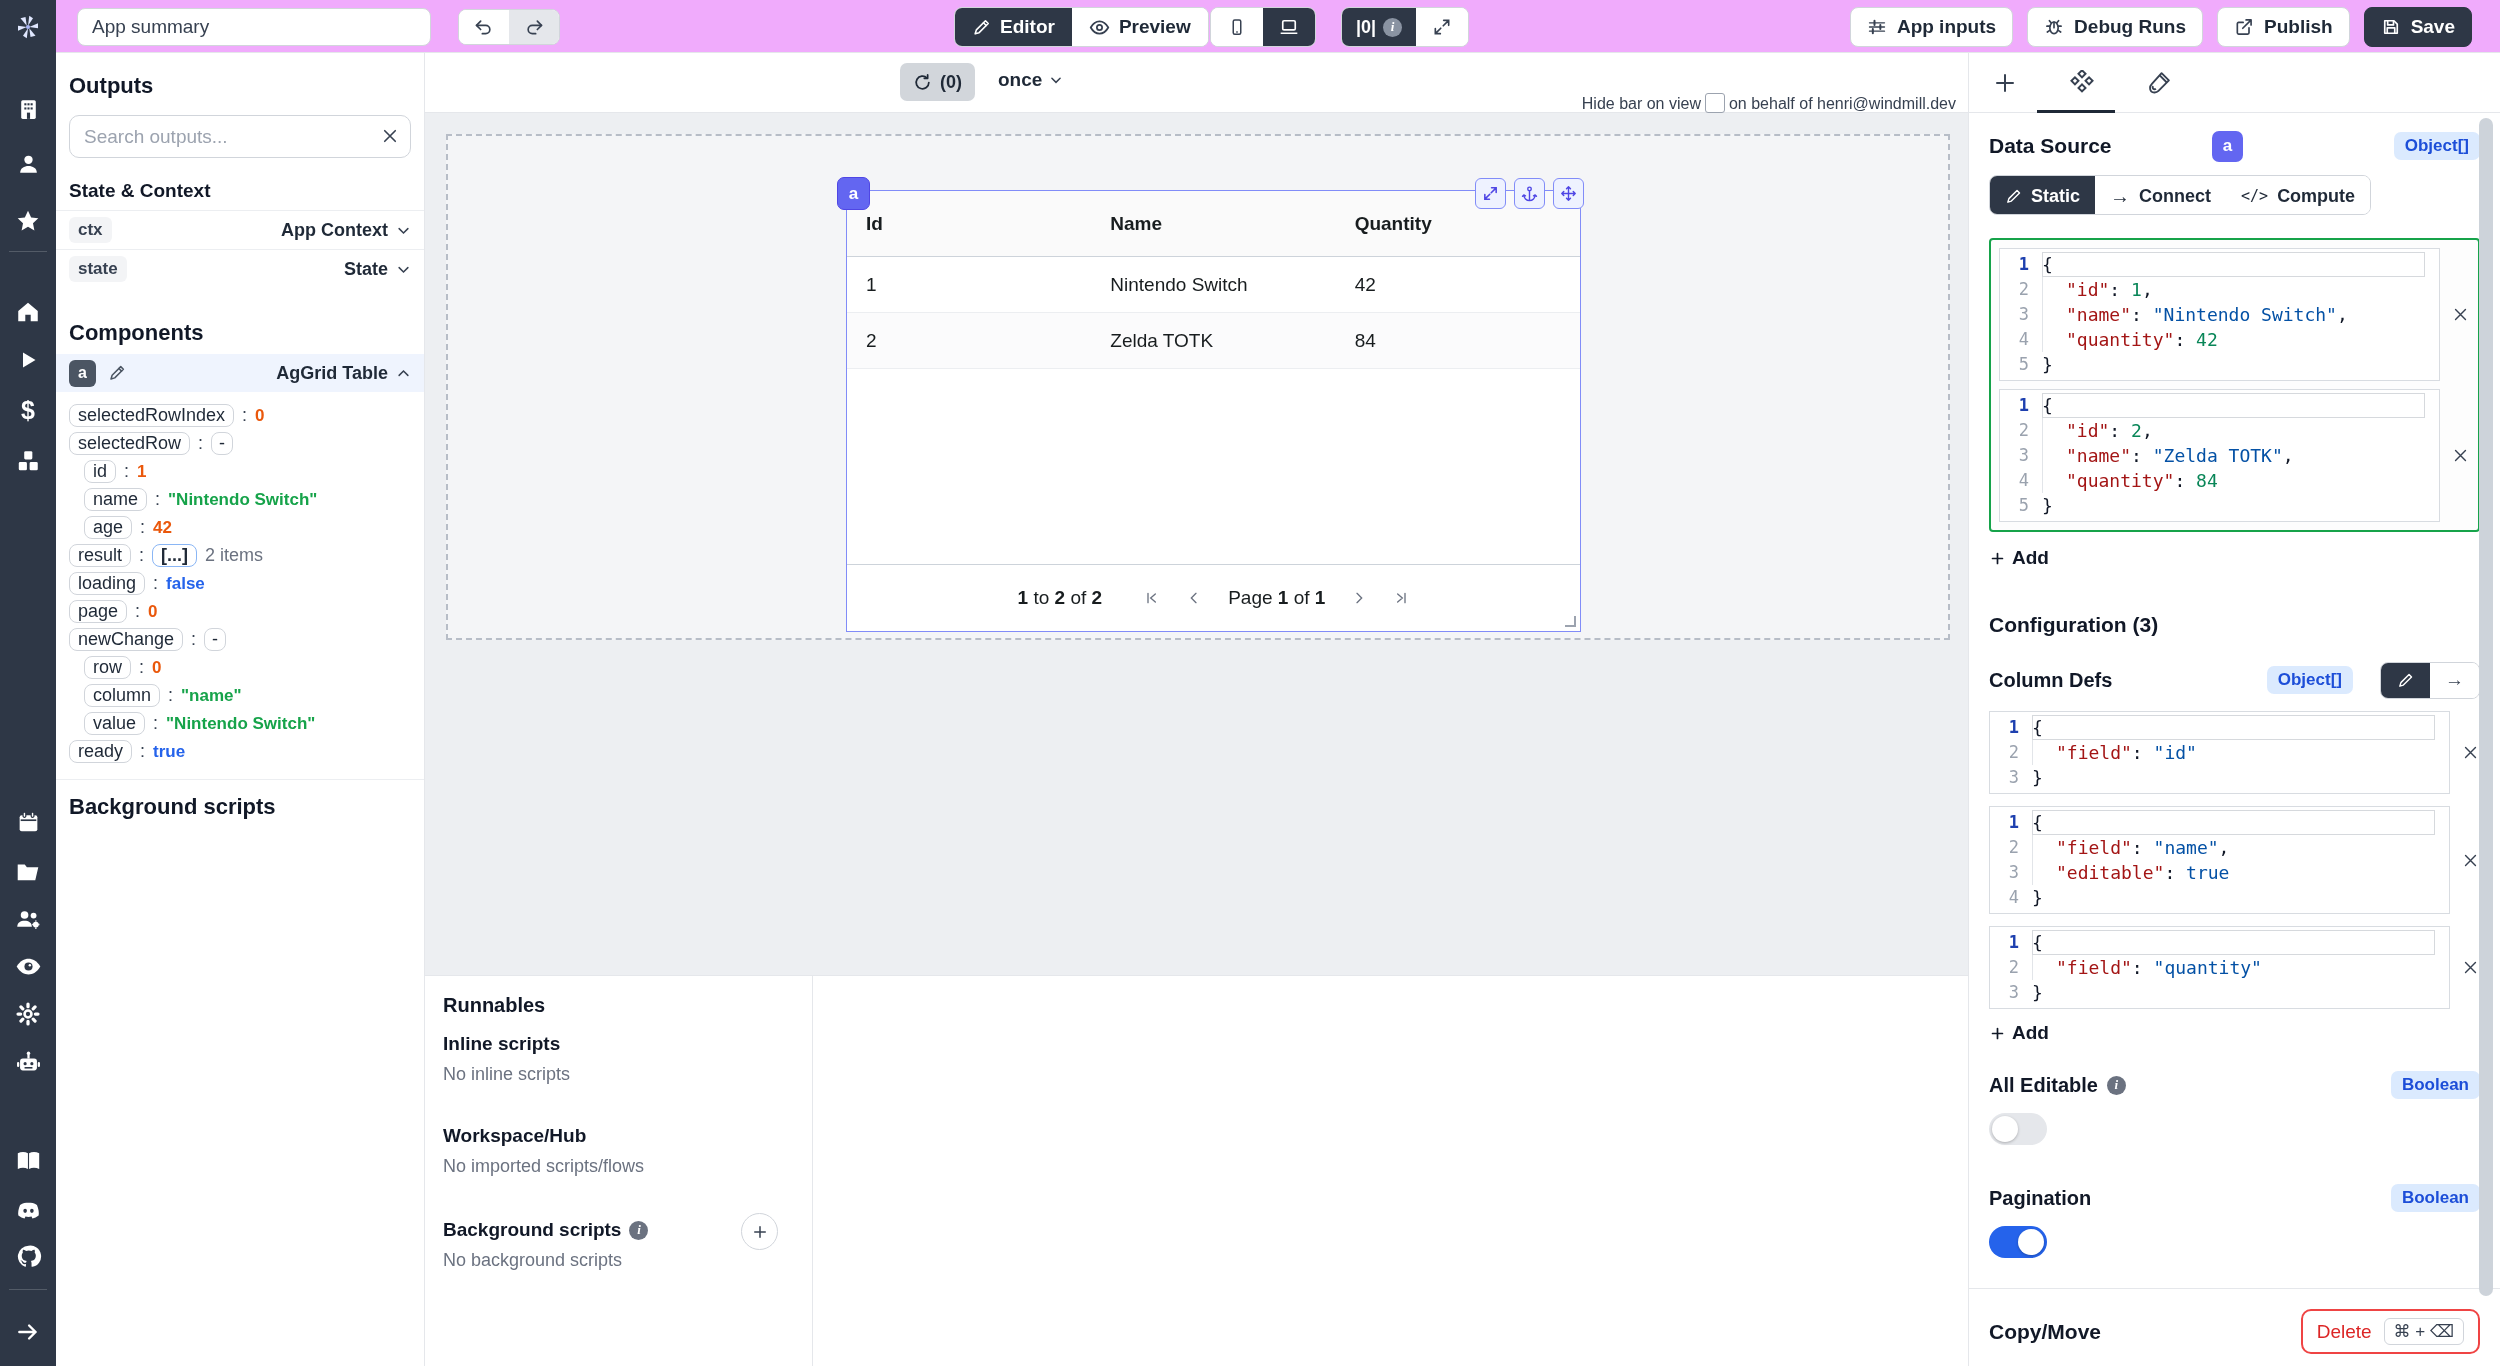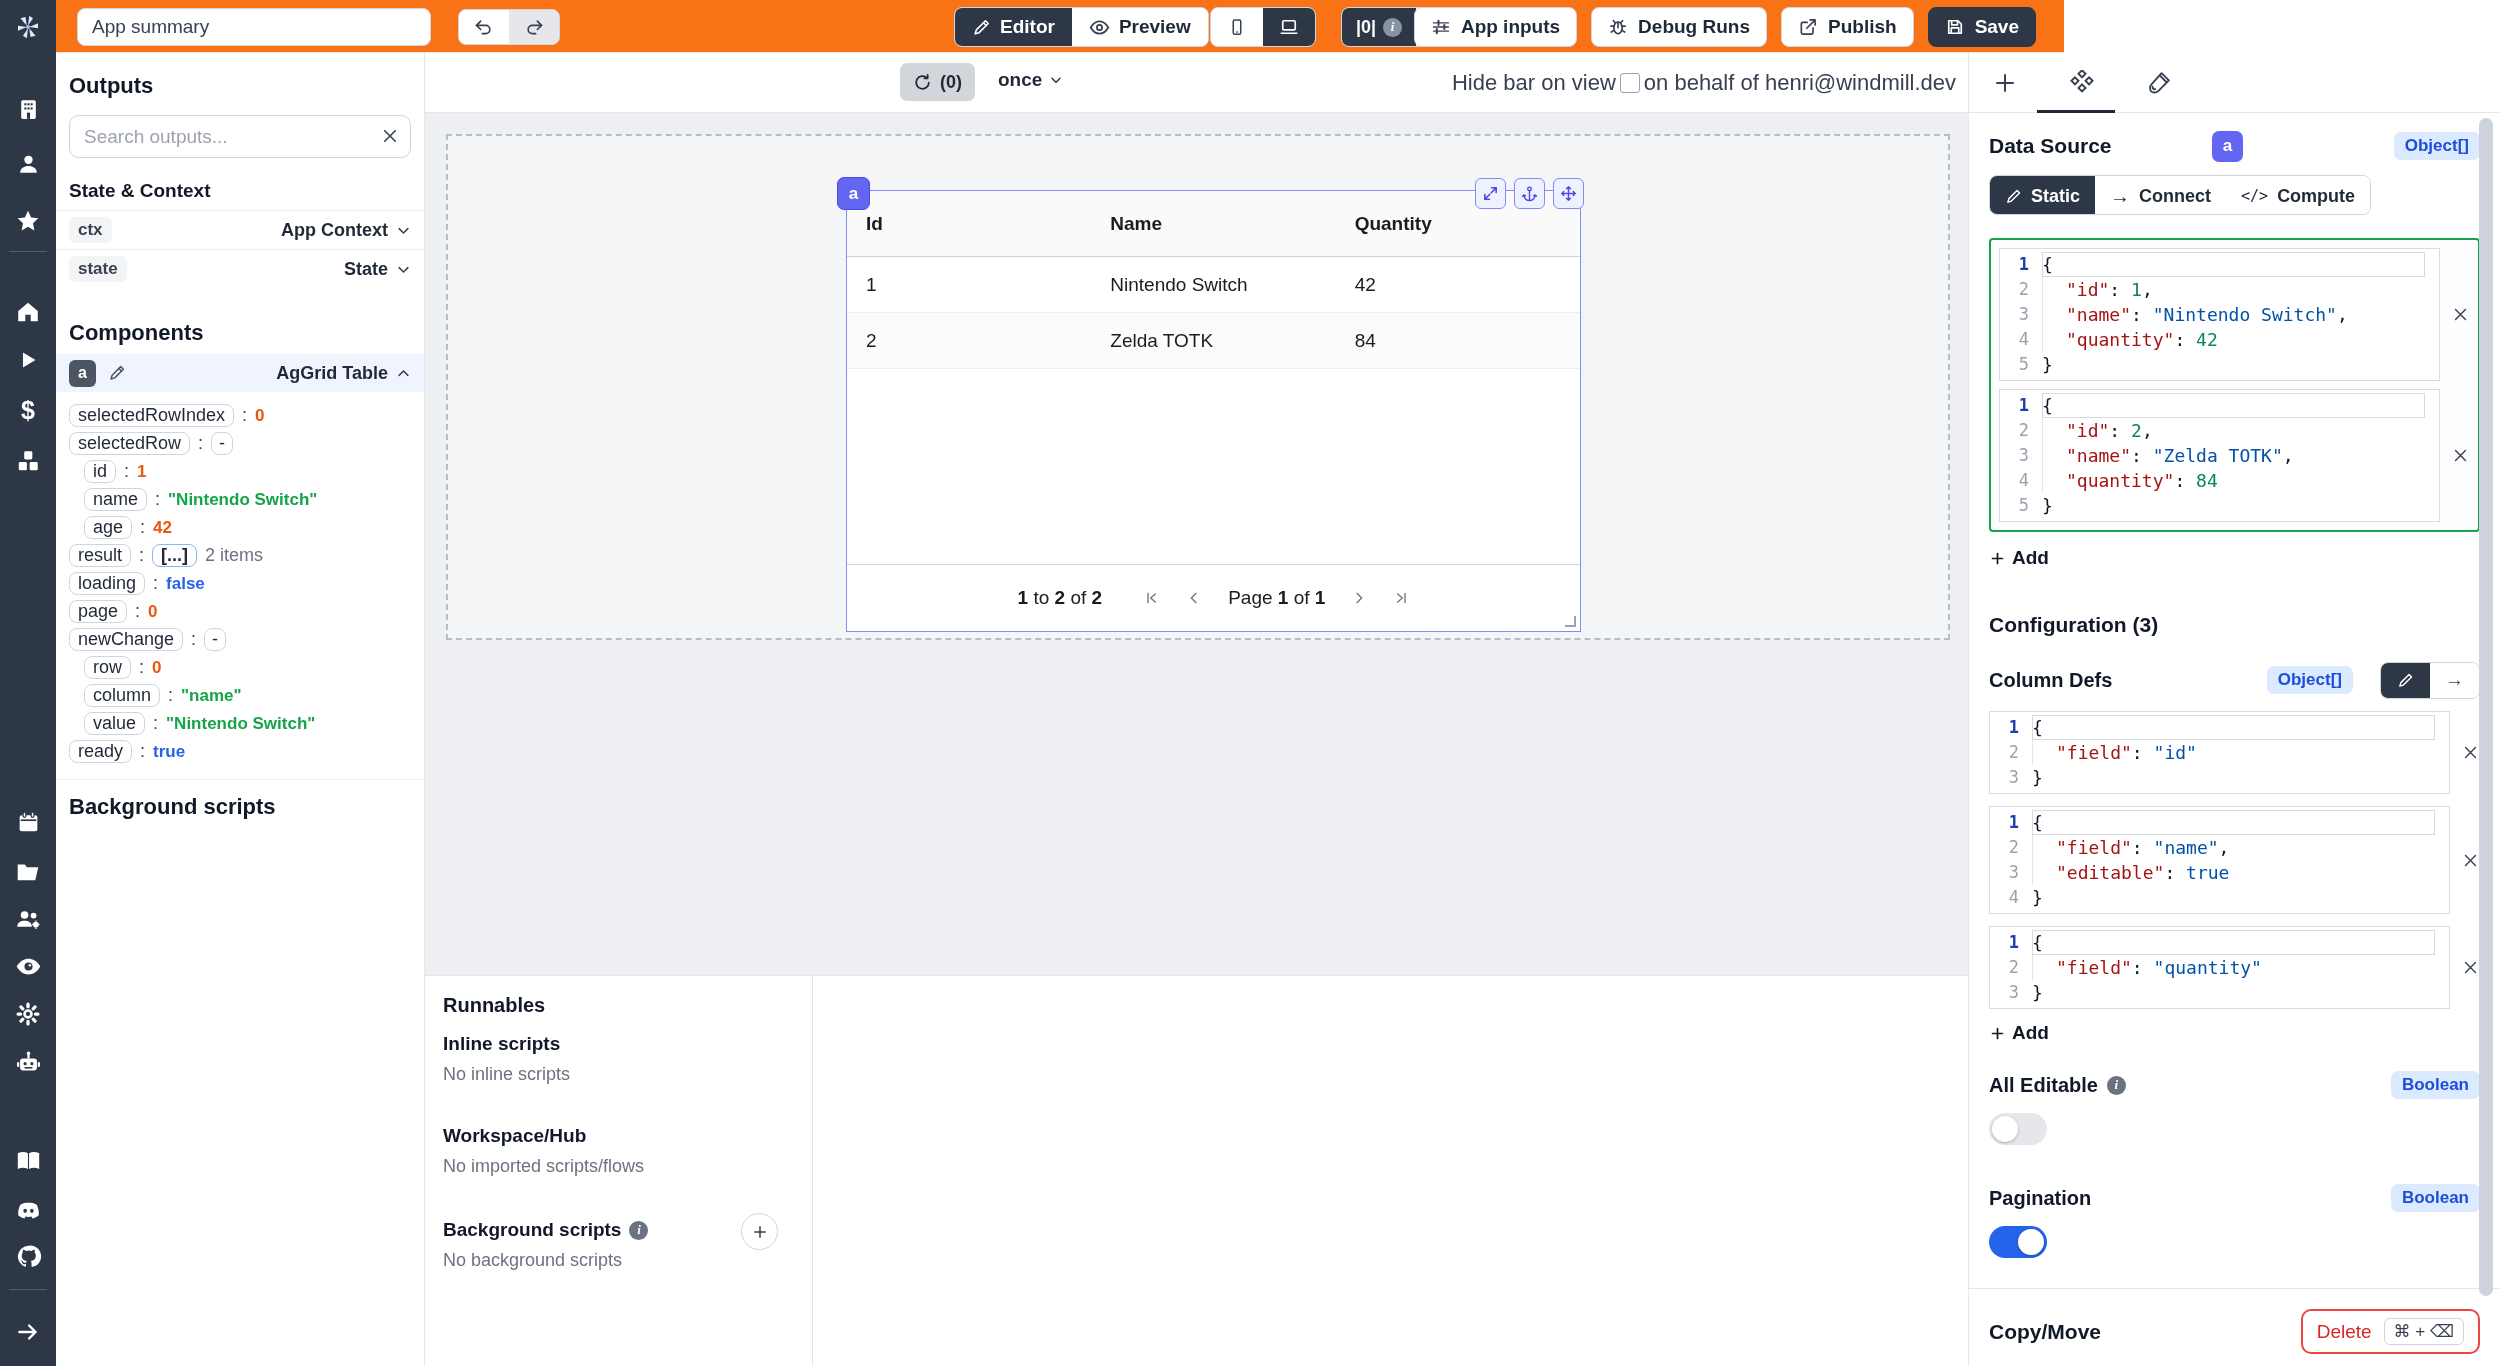--- a/index.html
+++ b/index.html
@@ -6,21 +6,21 @@
     --dark:#2e3746; --border:#e5e7eb; --bord2:#d1d5db; --text:#1f2937; --muted:#6b7280;
     --indigo:#6366f1; --indigo-b:#818cf8; --indigo-bg:#eef2ff;
     --bluebadge:#dbeafe; --bluebadgetx:#1d4ed8;
     --num:#ea580c; --str:#16a34a; --bool:#2563eb;
   }
   *{box-sizing:border-box; margin:0; padding:0}
   body{font-family:"Liberation Sans",sans-serif; color:var(--text)}
   #app{position:relative; width:2500px; height:1366px; background:#fff; overflow:hidden; font-size:19px}
 
   
-  .topbar{position:absolute; left:0; top:0; width:2064px; height:53px; background:#f97316; border-bottom:1px solid var(--border); z-index:5}
+  .topbar{position:absolute; left:0; top:0; width:2500px; height:53px; background:#f0abfc; border-bottom:1px solid var(--border); z-index:5}
   .logo-cell{position:absolute; left:0; top:0; width:56px; height:53px; background:var(--dark); display:flex; align-items:center; justify-content:center}
   .summary-input{position:absolute; left:77px; top:8px; width:354px; height:38px; border:1px solid var(--bord2); border-radius:8px; padding:0 14px; font-size:19px; color:#374151; font-family:"Liberation Sans",sans-serif; background:#fff}
   .seg{position:absolute; display:flex; border:1px solid var(--bord2); border-radius:8px; overflow:hidden; background:#fff; height:40px; top:7px}
   .seg .cell{display:flex; align-items:center; justify-content:center; gap:9px; padding:0 17px; font-weight:700; font-size:19px; color:var(--text); background:#fff}
   .seg .cell.icon-only{padding:0; width:52px}
   .seg .cell.darkc{background:var(--dark); color:#fff}
   .seg .cell.grayc{background:#e5e7eb}
   .seg.undoredo{left:458px; top:9px; height:36px}
   .seg.editorpreview{left:954px}
   .seg.device{left:1210px}
@@ -63,21 +63,21 @@
   .v-str{color:var(--str); font-weight:700; font-size:17px}
   .v-bool{color:var(--bool); font-weight:700; font-size:17px}
   .v-suffix{color:var(--muted); font-size:18px}
   .lp-sep{height:1px; background:#eceef1; margin-top:16px}
 
   
   .canvas{position:absolute; left:425px; top:53px; width:1543px; height:1313px; background:#edeff2}
   .canvasbar{position:absolute; left:0; top:0; width:100%; height:60px; background:#fff; border-bottom:1px solid var(--border)}
   .refresh-btn{position:absolute; left:475px; top:10px; height:38px; border-radius:7px; background:#d2d6db; display:flex; align-items:center; gap:8px; padding:0 13px; font-size:18px; font-weight:600; color:#1f2937}
   .once{position:absolute; left:573px; top:16px; display:flex; align-items:center; gap:7px; font-weight:700; font-size:19px}
-  .behalf{position:absolute; right:12px; top:0; height:60px; display:flex; align-items:center; gap:4px; font-size:22px; color:#374151}
+  .behalf{position:absolute; right:12px; top:0; height:60px; display:flex; align-items:flex-end; gap:4px; font-size:16px; color:#374151}
   .checkbox{width:20px; height:20px; border:1.5px solid #9ca3af; border-radius:3px; background:#fff}
   .dashed{position:absolute; left:21px; top:81px; width:1504px; height:506px; border:2px dashed #b7bdc7; background:#f4f5f7}
   .runnables{position:absolute; left:0; top:922px; width:100%; height:391px; background:#fff; border-top:1px solid var(--border)}
   .run-col{position:absolute; left:0; top:0; width:388px; height:100%; border-right:1px solid var(--border); padding:18px}
   .run-h1{font-size:20px; font-weight:700; color:#111827}
   .run-h2{font-size:19px; font-weight:700; color:#111827; display:flex; align-items:center; gap:8px}
   .run-sub{font-size:18px; color:var(--muted); margin-top:9px}
   .run-block{margin-top:16px}
   .plus-circle{position:absolute; right:16px; width:37px; height:37px; border:1px solid var(--bord2); border-radius:50%; display:flex; align-items:center; justify-content:center; color:#374151; background:#fff}
 

